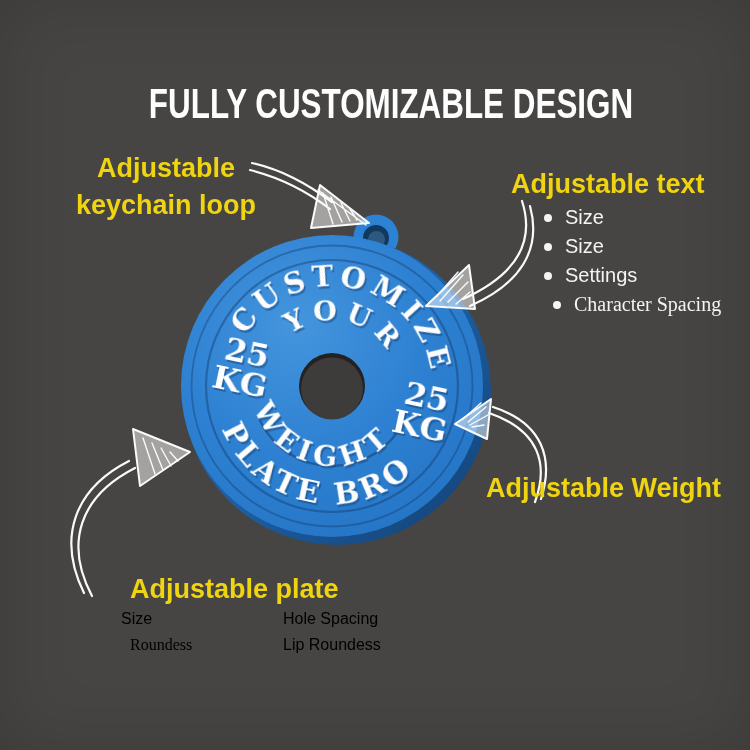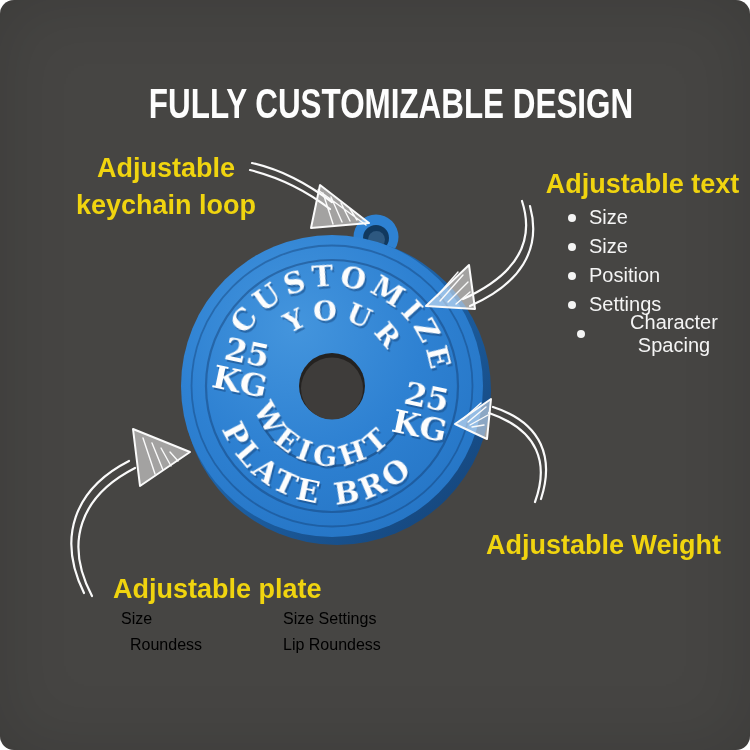--- a/index.html
+++ b/index.html
@@ -1,41 +1,40 @@
 <!DOCTYPE html>
 <html><head>
 <meta charset="utf-8">
 <style>
   html,body{margin:0;padding:0;}
   .canvas{
     position:relative;width:750px;height:750px;overflow:hidden;
     background:#464543;
     font-family:"Liberation Sans",sans-serif;
     box-shadow:inset 0 0 70px rgba(0,0,0,.14);
-    border-radius:14px;
   }
   .title{
     position:absolute;top:79px;left:16px;width:750px;text-align:center;
     color:#fdfdfd;font-size:43px;font-weight:700;letter-spacing:0px;
     transform:scaleX(.73);transform-origin:center;white-space:nowrap;
   }
   .yellow{color:#f0d40f;font-weight:700;}
   .callout-keychain{
     position:absolute;left:52px;top:150px;width:228px;text-align:center;
     font-size:27px;line-height:37px;
   }
-  .callout-text{position:absolute;left:535px;top:169px;text-align:center;}
+  .callout-text{position:absolute;left:511px;top:169px;}
   .callout-text .hd{font-size:27px;line-height:30px;}
   .list{margin-top:4px;}
   .list .row{display:flex;align-items:center;height:29px;color:#f4f4f4;font-size:20px;}
   .dot{width:8px;height:8px;border-radius:50%;background:#f4f4f4;margin-right:13px;flex:0 0 auto;}
-  .row.indent{margin-left:9px;}
-  .callout-weight{position:absolute;left:486px;top:530px;font-size:27px;}
+  .row.indent{margin-left:9px;font-family:Liberation Serif, serif;}
+  .callout-weight{position:absolute;left:486px;top:473px;font-size:27px;}
   .callout-plate{position:absolute;left:108px;top:574px;width:330px;}
-  .callout-plate .hd{font-size:27px;margin-left:5px;line-height:30px;}
+  .callout-plate .hd{font-size:27px;margin-left:22px;line-height:30px;}
   .cols{display:flex;margin-top:6px;}
   .col1{width:162px;}
   .col2{width:168px;}
   .cols .row{height:26px;}
   svg text{font-family:"DejaVu Serif","Liberation Serif",serif;font-weight:bold;fill:#fdfdfd;}
   .plate-txt{filter:drop-shadow(2px 2px 0 rgba(21,71,128,.55));}
   .sketch{stroke:#fafafa;fill:none;stroke-width:2.2;stroke-linecap:round;}
   .head{stroke:#fafafa;fill:rgba(255,255,255,.5);stroke-width:2;stroke-linejoin:round;}
   .hatch{stroke:#fafafa;fill:none;stroke-width:1.4;stroke-linecap:round;}
 </style>
@@ -140,42 +139,38 @@
       <div class="row">
           <span class="dot"></span>
           <span>Size</span>
         </div>
       <div class="row">
           <span class="dot"></span>
           <span>Size</span>
         </div>
       <div class="row">
           <span class="dot"></span>
-          <span>Position</span>
-        </div>
-      <div class="row">
-          <span class="dot"></span>
           <span>Settings</span>
         </div>
       <div class="row indent">
           <span class="dot"></span>
           <span>Character Spacing</span>
         </div>
     </div>
   </div>
 
   <div class="callout-weight yellow">Adjustable Weight</div>
 
   <div class="callout-plate">
     <div class="hd yellow">Adjustable plate</div>
     <div class="cols">
       <div class="col1">
         <div class="row"><span class="dot"></span><span>Size</span></div>
         <div class="row indent"><span class="dot"></span><span>Roundess</span></div>
       </div>
       <div class="col2">
-        <div class="row"><span class="dot"></span><span>Size Settings</span></div>
+        <div class="row"><span class="dot"></span><span>Hole Spacing</span></div>
         <div class="row"><span class="dot"></span><span>Lip Roundess</span></div>
       </div>
     </div>
   </div>
 
 </div>
 
 </body></html>

